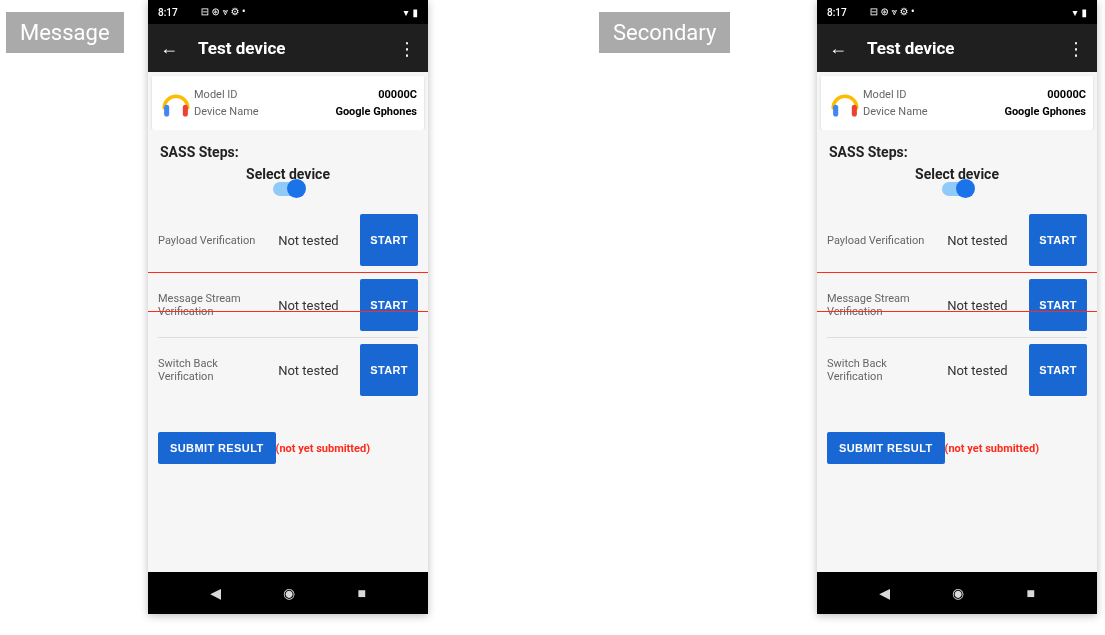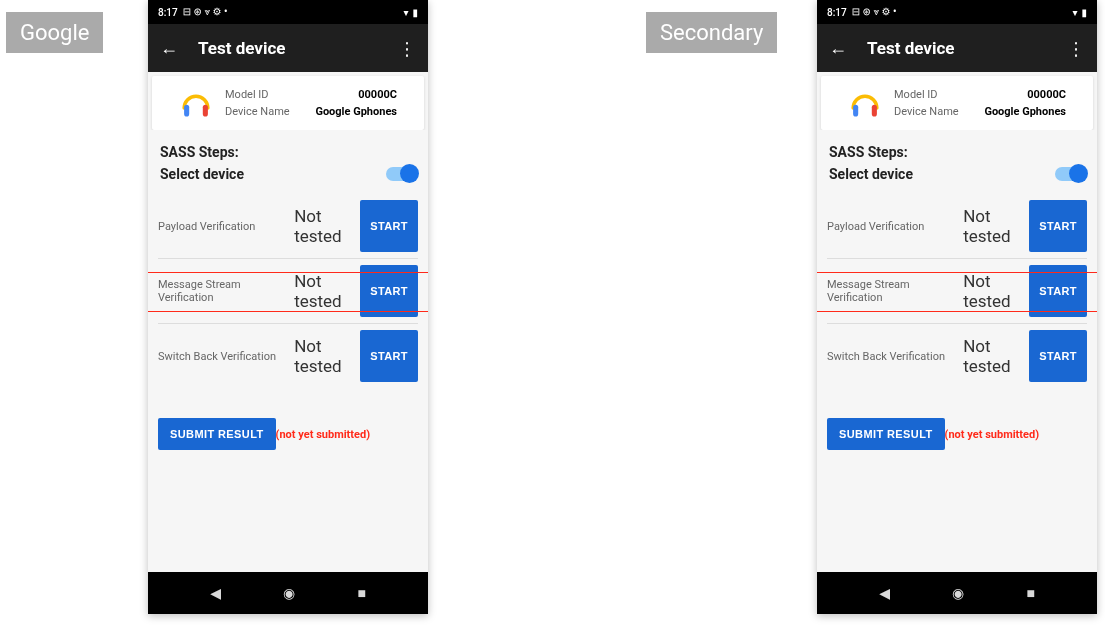--- a/index.html
+++ b/index.html
@@ -32,82 +32,82 @@
     background: #000;
     color: #fff;
     height: 24px;
     display: flex;
     align-items: center;
     justify-content: space-between;
     padding: 0 10px;
     font-size: 10px;
     font-weight: 500;
   }
-  .status-left { display:flex; gap:5px; align-items:center; }
+  .status-left { display:flex; gap:23px; align-items:center; }
   .status-right { display:flex; gap:4px; align-items:center; }
   .app-bar {
     background: #1f1f1f;
     color: #fff;
     height: 48px;
     display: flex;
     align-items: center;
     padding: 0 12px;
     gap: 20px;
   }
   .app-bar .title { font-size: 17px; font-weight:700; flex:1;}
   .app-bar .icon { font-size: 18px; cursor:pointer;}
   .card {
     background: #fff;
     margin: 4px 4px 0 4px;
     border-radius: 2px;
     box-shadow: 0 1px 3px rgba(0,0,0,0.15);
-    padding: 10px 27px;
+    padding: 10px 7px;
     display: flex;
     align-items: center;
-    gap: 12px;
+    gap: 1px;
   }
   .headphone-icon {
     width: 34px; height: 34px; flex-shrink:0;
   }
   .card-rows { flex:1; display:flex; flex-direction:column; gap:4px; }
   .card-row { display:flex; justify-content:space-between; font-size:11px; }
   .card-row .label { color:#666; }
   .card-row .value { color:#000; font-weight:700; }
   .body-area {
     flex:1;
     padding: 10px 10px;
     position:relative;
     background:#f6f6f6;
   }
   .sass-title {
     font-size: 14px; font-weight:700; color:#222; margin: 4px 2px;
   }
   .select-row {
     display:flex; justify-content:space-between; align-items:center;
-    font-size:14px; font-weight:700; color:#222; margin: 6px 2px 12px 2px;
+    font-size:14px; font-weight:700; color:#222; margin: 6px 2px 12px 2px; flex-direction: column;
   }
   .switch {
     width: 30px; height: 14px; border-radius: 7px;
     background: #90caf9; position: relative;
   }
   .switch::after {
     content:""; position:absolute; right:-3px; top:-3px;
     width:19px;height:19px;border-radius:50%;
     background:#1a73e8;
   }
   .test-row {
     display:flex; align-items:center;
-    gap: 2px;
+    gap: 18px;
     border-top: 1px solid #ddd;
     padding: 6px 0;
     justify-content: center;
   }
   .test-row:first-of-type { border-top:none; }
   .test-name { flex:1; font-size:11px; color:#666; }
-  .test-status { width:64px; font-size:17px; color:#333; }
+  .test-status { width:64px; font-size:13px; color:#333; }
   .test-list { margin-top: 4px; }
   .btn {
     background:#1967d2;
     color:#fff;
     border:none;
     font-size:11px;
     font-weight:600;
     letter-spacing:0.4px;
     padding: 20px 10px;
     border-radius:2px;
@@ -130,22 +130,22 @@
     background:#000; height:42px;
     display:flex; justify-content:space-evenly; align-items:center;
     color:#fff;
   }
   .nav-icon { font-size:14px; opacity:0.85; }
   .phone.secondary .body-area { }
 </style>
 </head>
 <body>
 
-<div class="label-tag" style="left:6px;top:12px;">Google</div>
-<div class="label-tag" style="left:646px;top:12px;">Secondary</div>
+<div class="label-tag" style="left:6px;top:12px;">Message</div>
+<div class="label-tag" style="left:599px;top:12px;">Secondary</div>
 
 <div class="phone primary" style="left:148px;top:0px;">
 
   <div class="status-bar">
     <div class="status-left">
       <span>8:17</span>
       <span>⊟ ⊛ ⩔ ⚙ •</span>
     </div>
     <div class="status-right">
       <span>▾</span>

